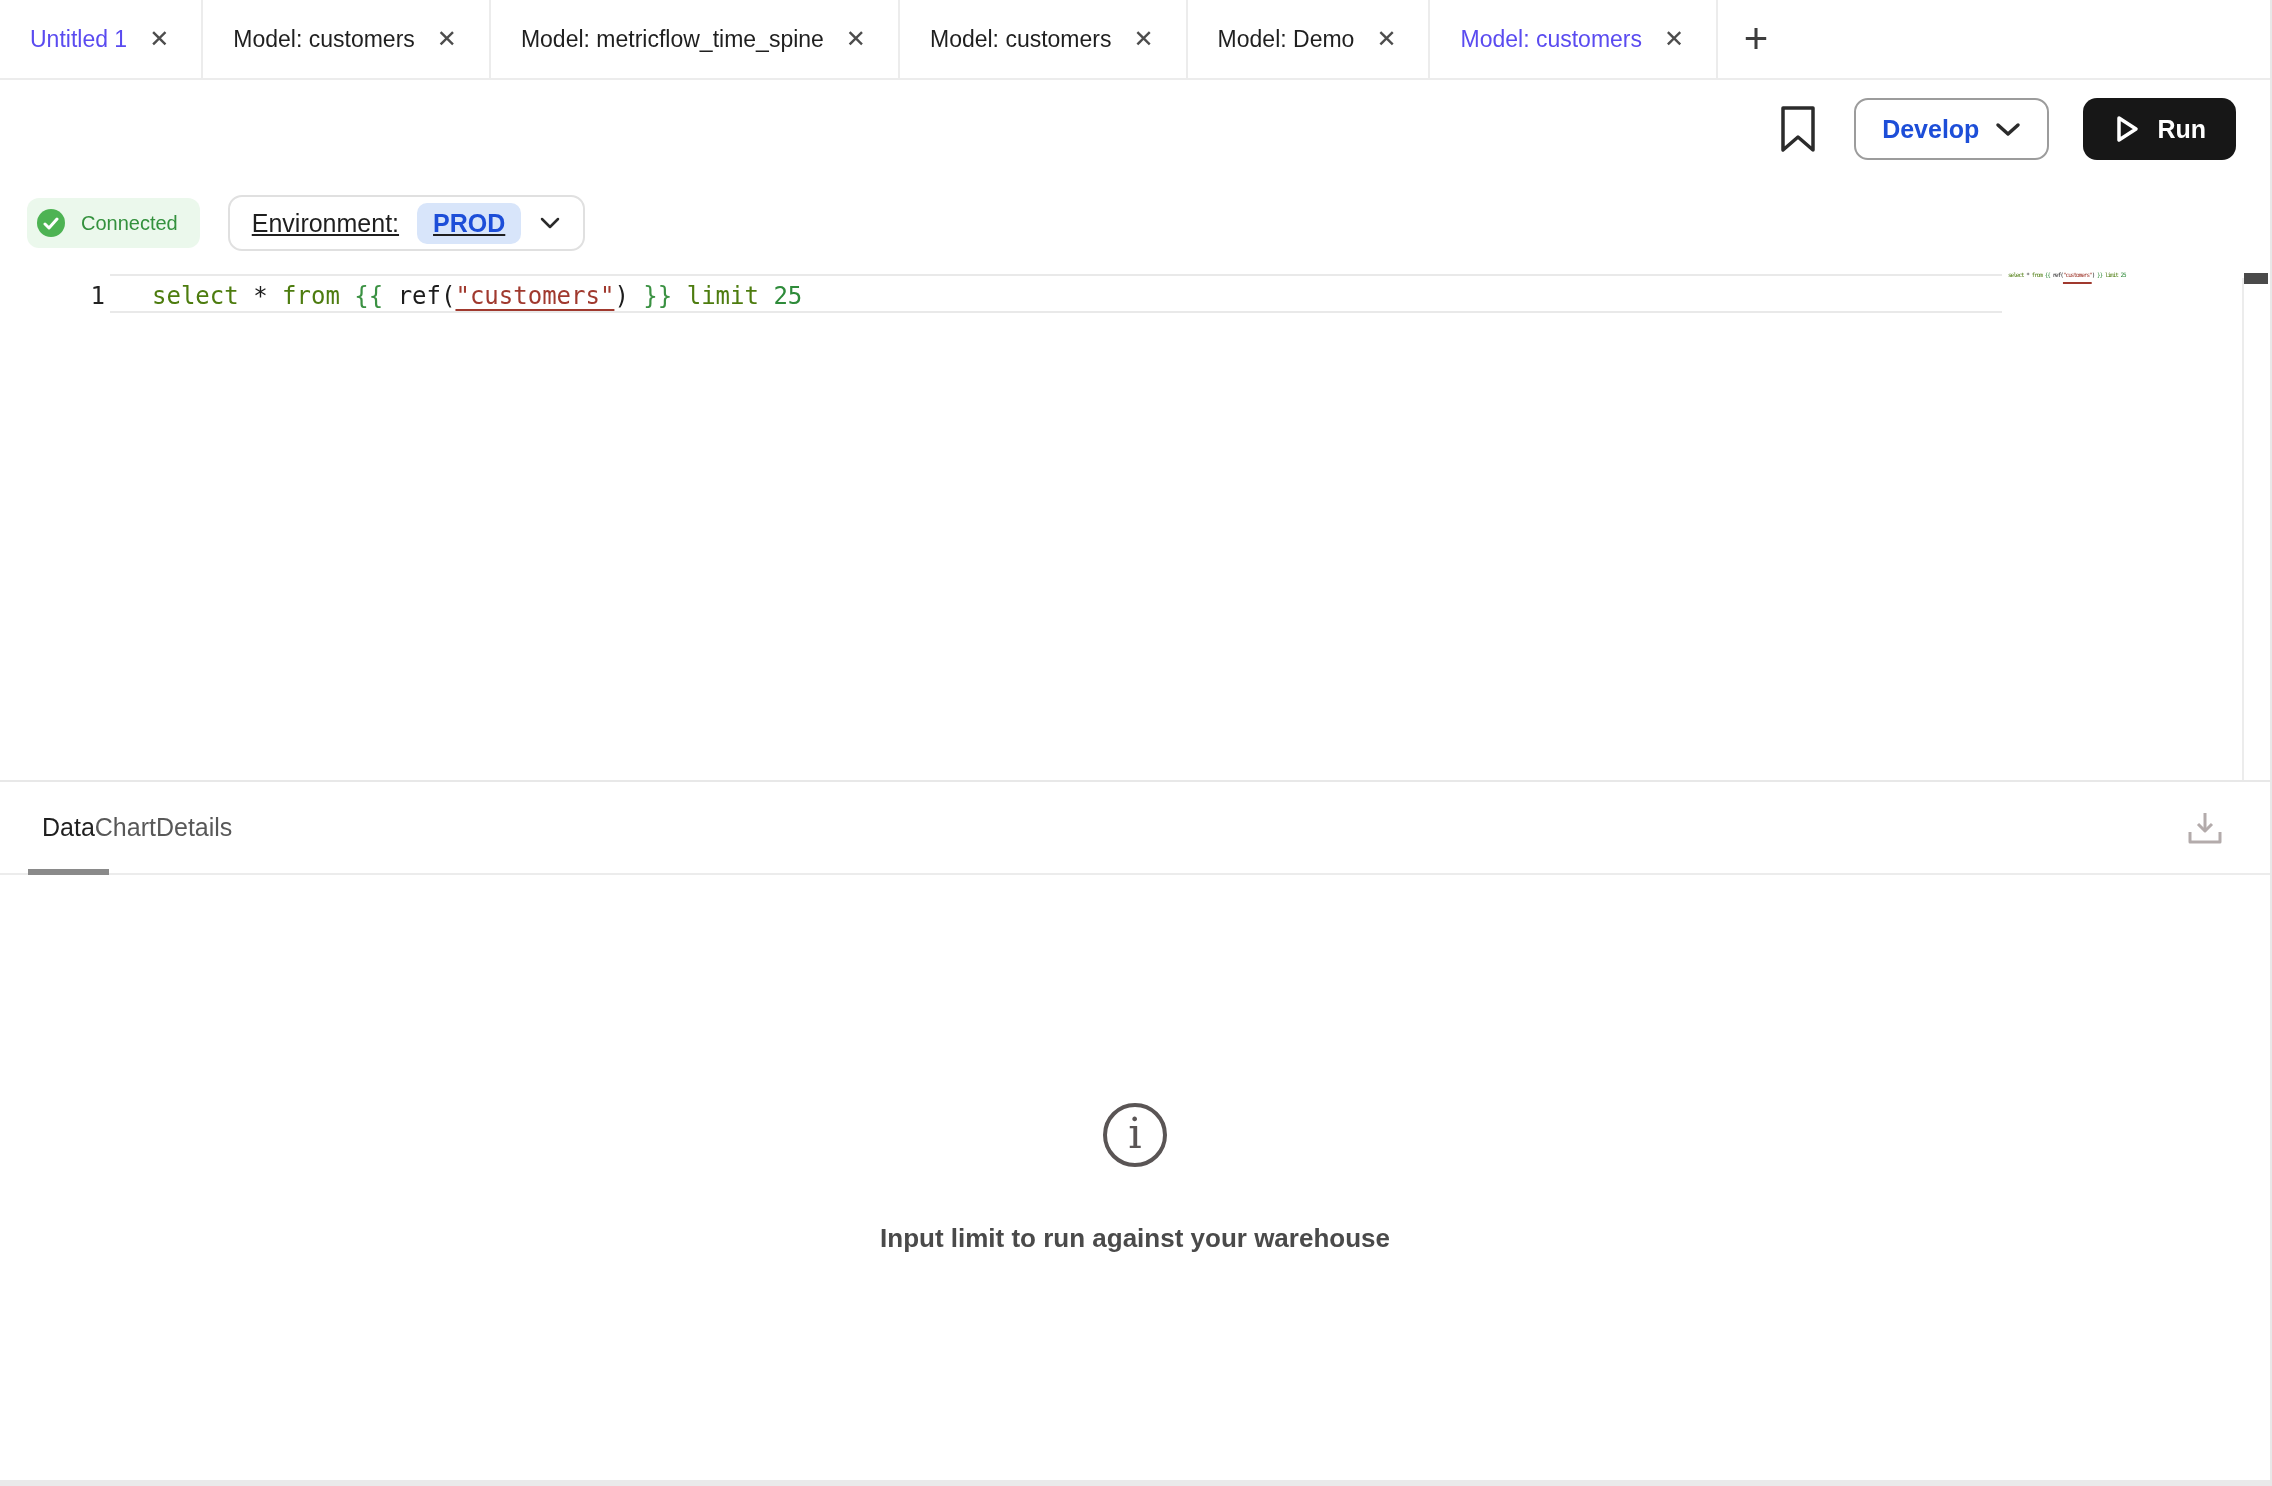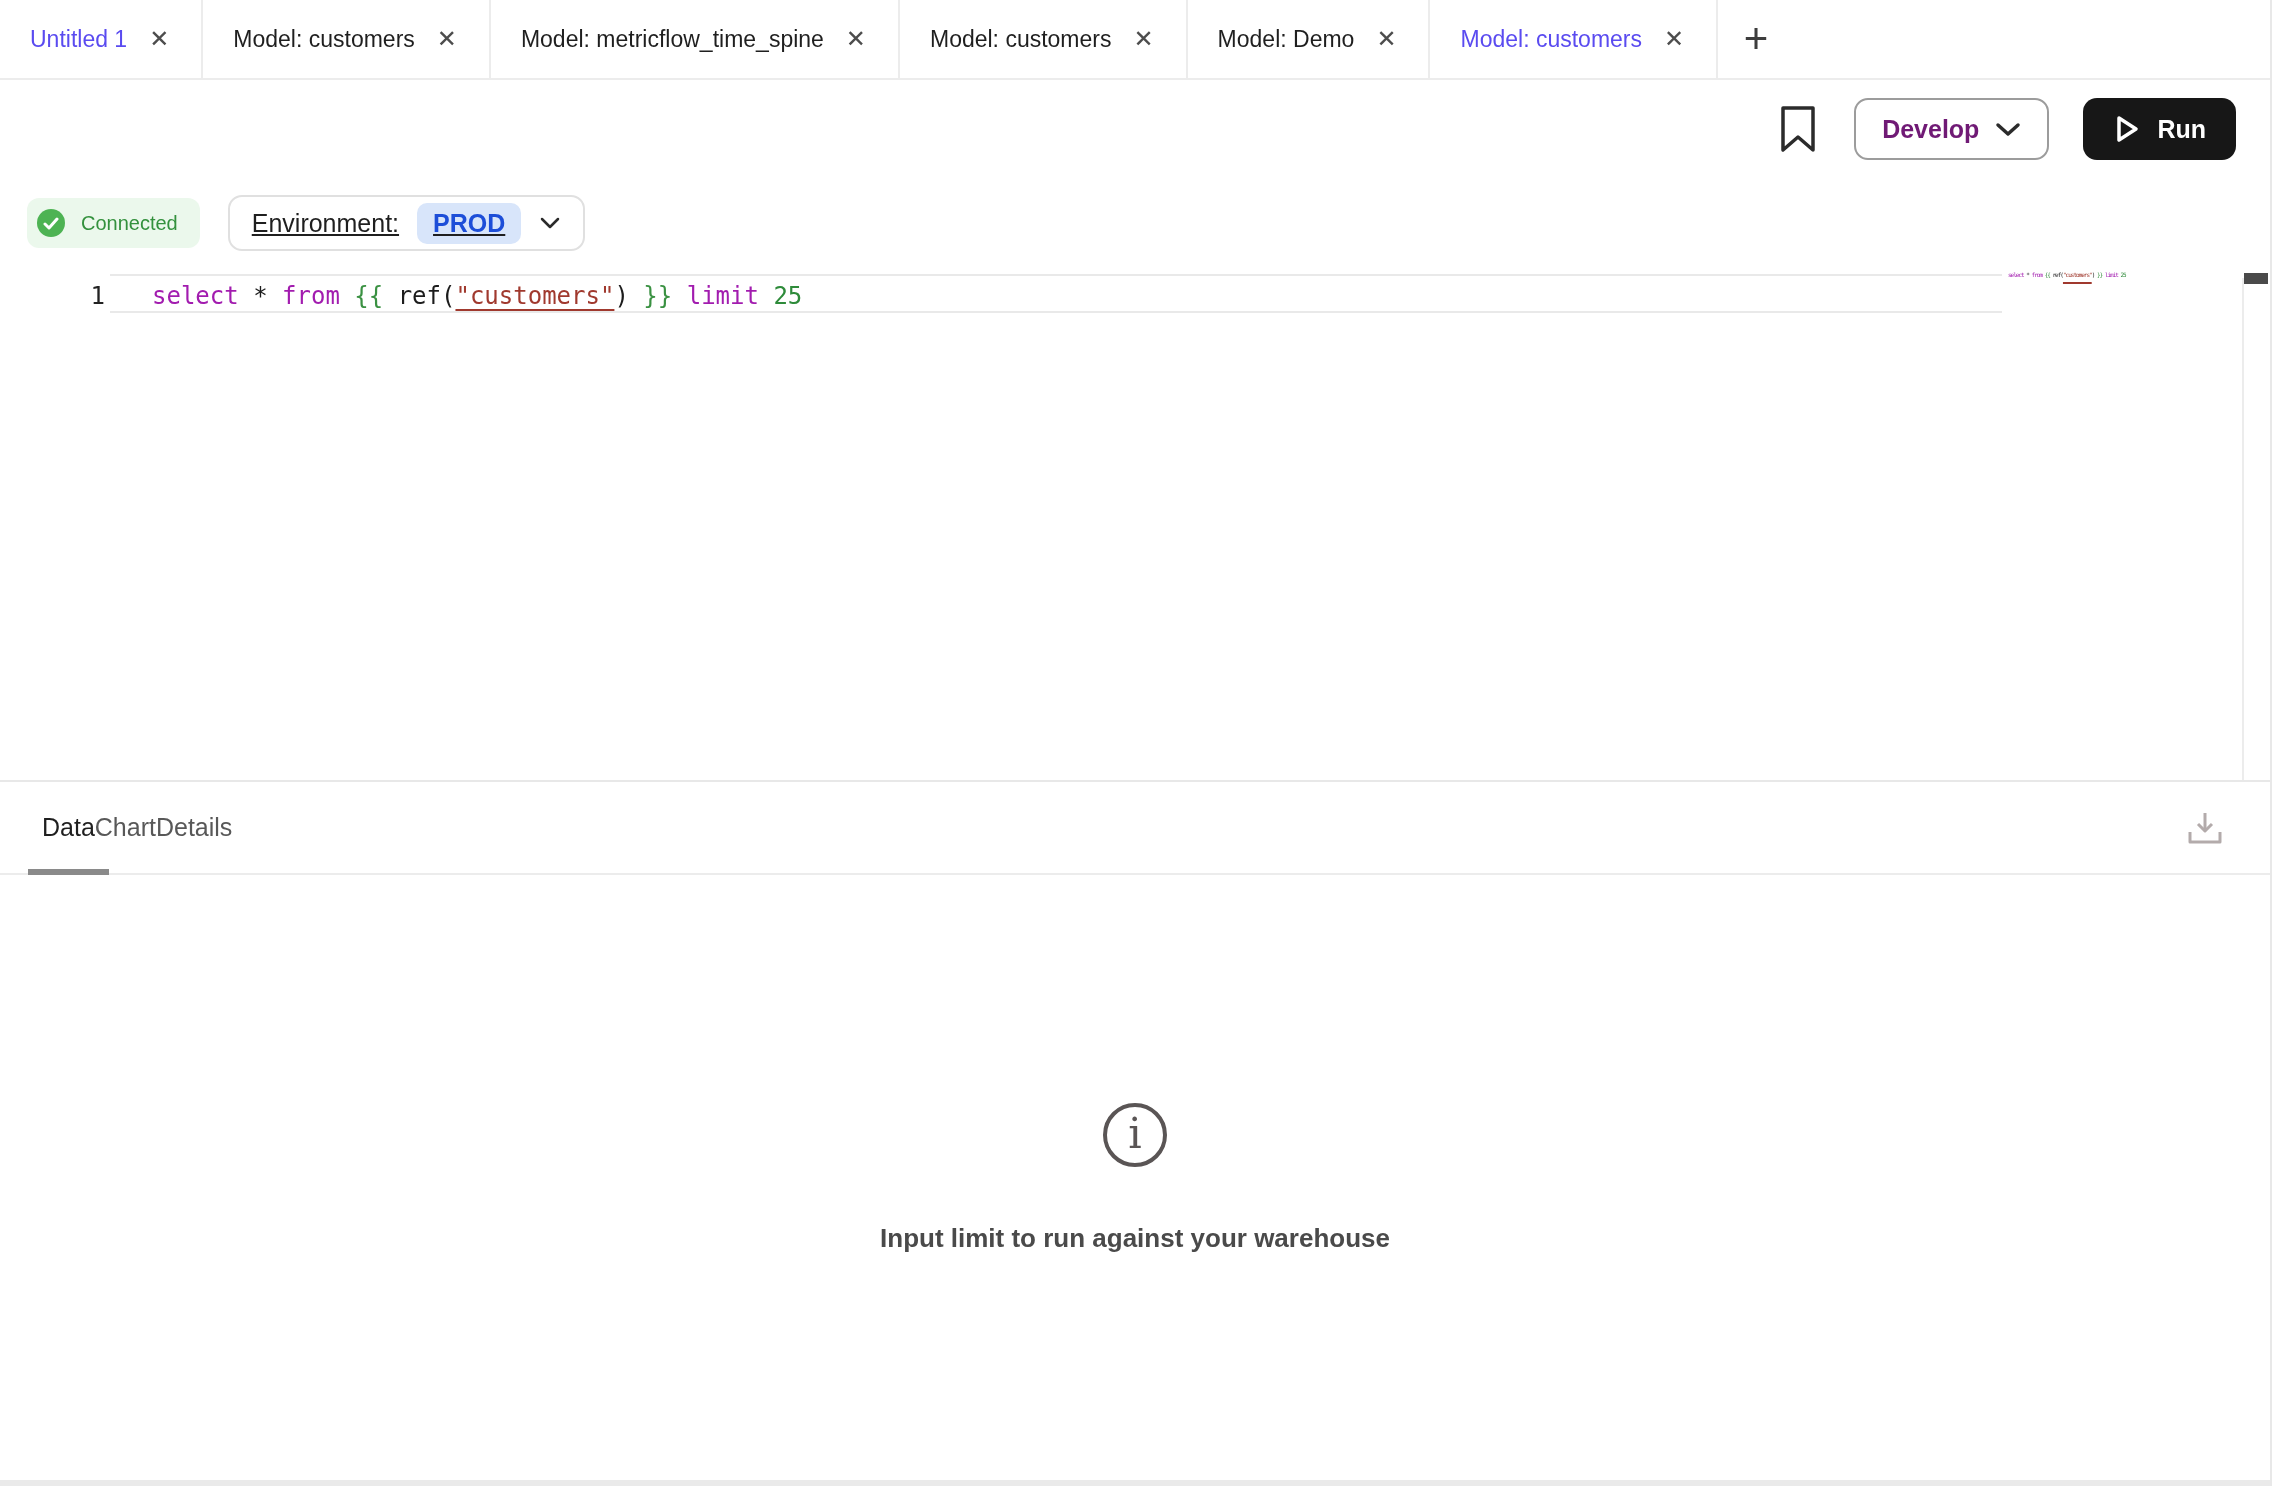--- a/index.html
+++ b/index.html
@@ -14,40 +14,40 @@
   .tab-label { color:#1f1f1f; }
   .tab.highlighted .tab-label { color:#5a4bf0; }
   .tab-close { color:#4d4d4d; font-size:24px; line-height:1; padding:2px; }
   .newtab { display:flex; align-items:center; justify-content:center; width:76px; font-size:42px;
             font-weight:300; color:#3d3d3d; cursor:pointer; }
 
   
   .toolbar { height:98px; display:flex; align-items:center; justify-content:flex-end; gap:34px; padding-right:34px; background:#fff; }
   .bookmark-btn { display:flex; align-items:center; justify-content:center; width:44px; height:56px; cursor:pointer; }
   .btn { display:flex; align-items:center; gap:16px; height:62px; border-radius:14px; font-size:25px; font-weight:700; cursor:pointer; }
-  .btn-develop { border:2px solid #9c9c9c; background:#fff; padding:0 26px; color:#701a75;justify-content:center; }
+  .btn-develop { border:2px solid #9c9c9c; background:#fff; padding:0 26px; color:#1d4ed8;justify-content:center; }
   .btn-run { background:#171717; color:#fff; padding:3px 30px; }
 
   
   .statusrow { height:90px; display:flex; align-items:center; gap:28px; padding-left:27px; background:#fff; }
   .badge-connected { display:flex; align-items:center; gap:16px; background:#ebf8ec; border-radius:12px;
                      height:50px; padding:0 22px 0 10px; font-size:20px; color:#33913d; }
   .check-circle { width:28px; height:28px; border-radius:50%; background:#4db353; display:flex; align-items:center; justify-content:center; }
   .env-btn { display:flex; align-items:center; gap:18px; border:2px solid #e0e0e0; border-radius:14px;
              height:56px; padding:0 22px; font-size:25px; cursor:pointer; background:#fff;text-decoration:underline; }
   .env-value { background:#d8e5fa; border-radius:10px; padding:6px 16px; font-weight:700; font-size:25px; color:#1d4ed8; }
 
   
   .editor { position:relative; height:512px; background:#fff; }
   .active-line-border { position:absolute; left:110px; width:1892px; height:2px; background:#e9e9e9; }
   .gutter { position:absolute; left:0; top:10px; width:105px; text-align:right;
             font-family:"DejaVu Sans Mono", monospace; font-size:24px; line-height:36px; color:#222; }
   .codeline { position:absolute; left:152px; top:10px; font-family:"DejaVu Sans Mono", monospace;
               font-size:24px; line-height:36px; white-space:pre; cursor:text; }
-  .tok-keyword { color:#a21caf; }
+  .tok-keyword { color:#4d7c0f; }
   .tok-plain   { color:#1c1c1c; }
   .tok-bracket { color:#3a9142; }
   .tok-number  { color:#2e8b3a; }
   .tok-string  { color:#a0392e; text-decoration:underline; text-decoration-thickness:2px; text-underline-offset:5px; }
   .minimap { position:absolute; left:2008px; top:2px; width:210px; font-family:"DejaVu Sans Mono", monospace;
              font-size:6px; line-height:9px; white-space:pre; letter-spacing:-1px; cursor:pointer; }
   .editor-scroll-track { position:absolute; left:2242px; top:10px; bottom:0; width:0; border-left:2px solid #ececec; }
   .editor-scroll-thumb { position:absolute; left:2244px; top:5px; width:24px; height:11px; background:#4a4a4a; cursor:pointer; }
 
   

